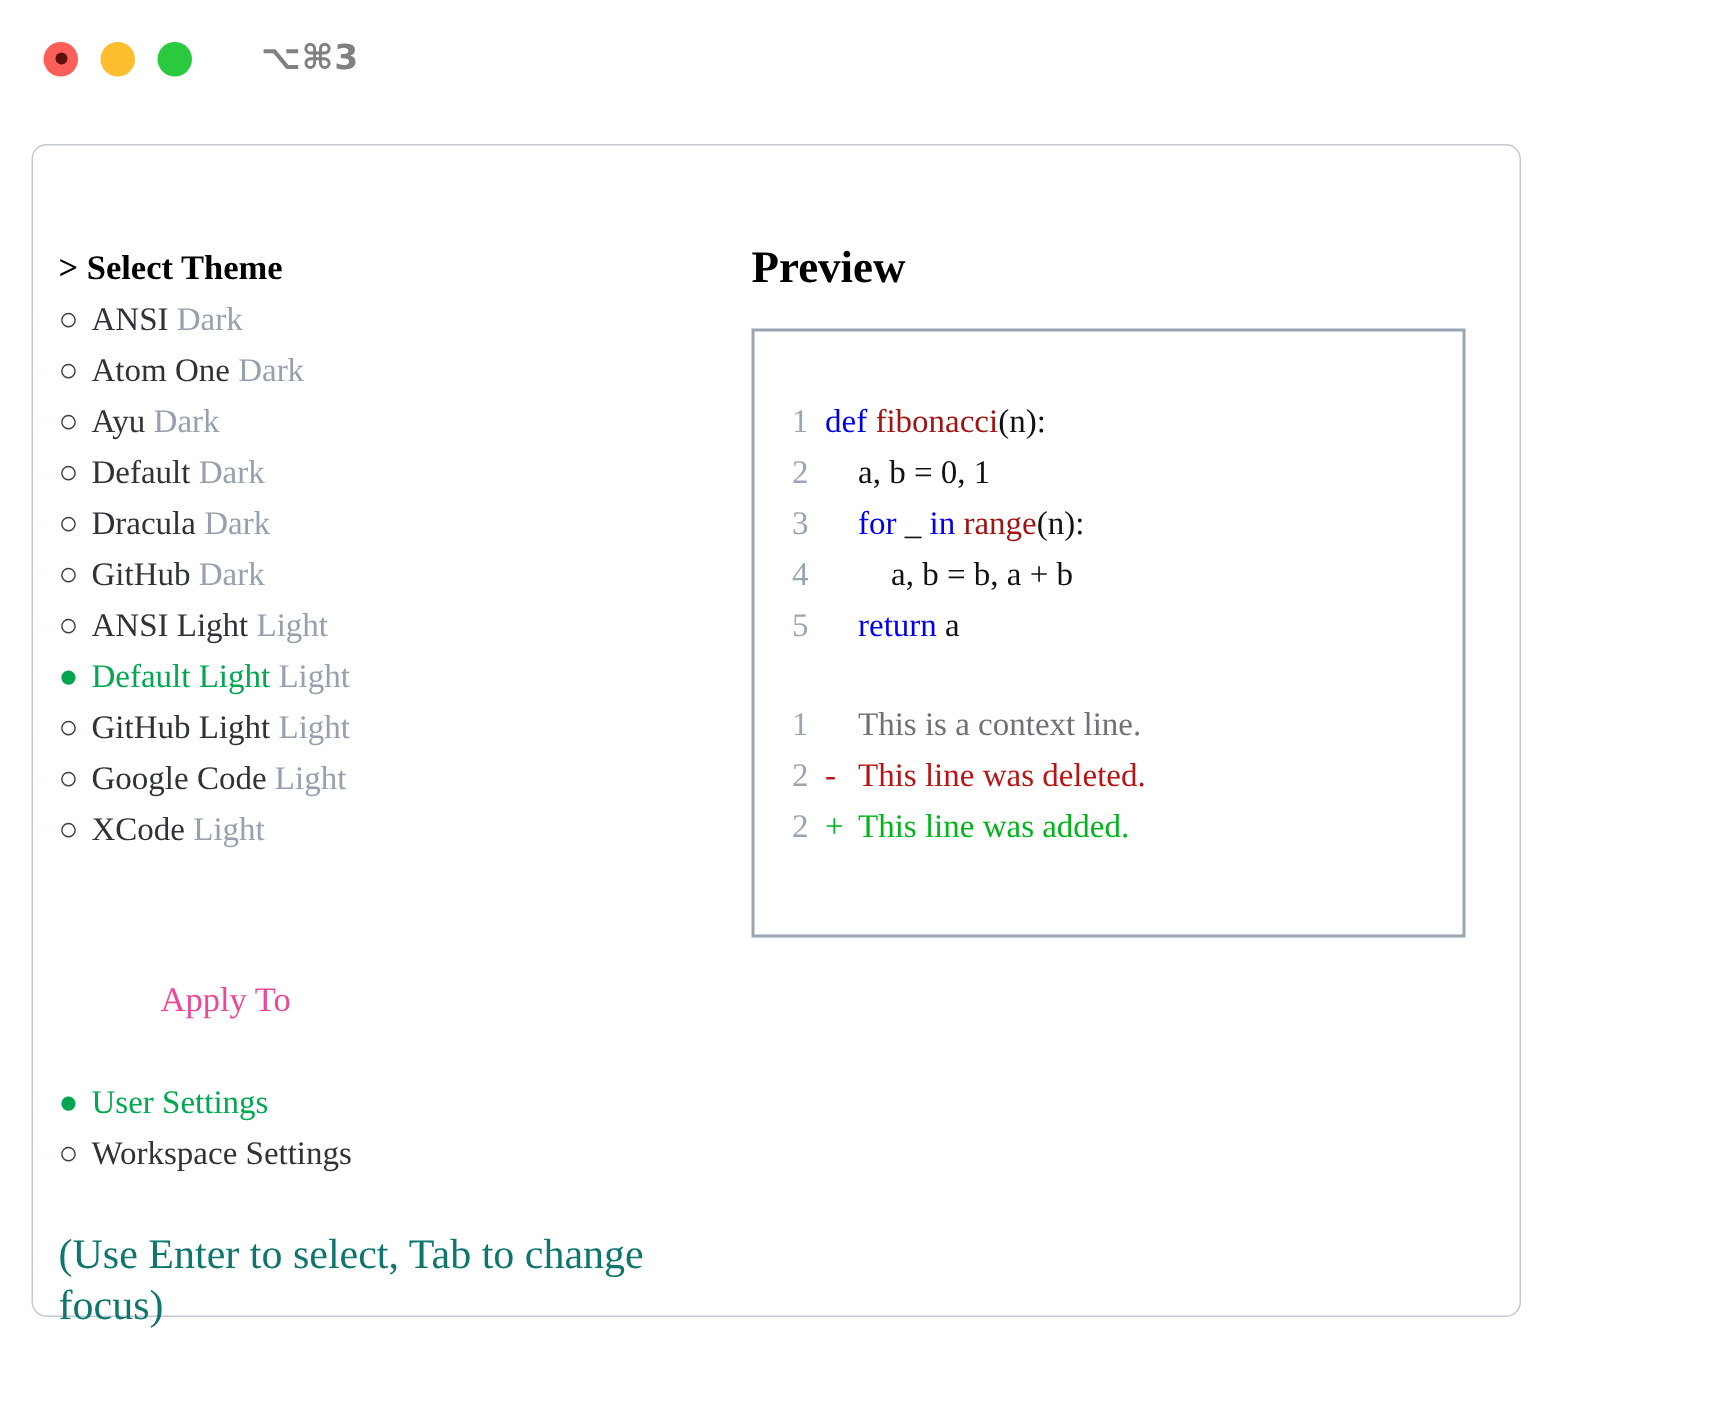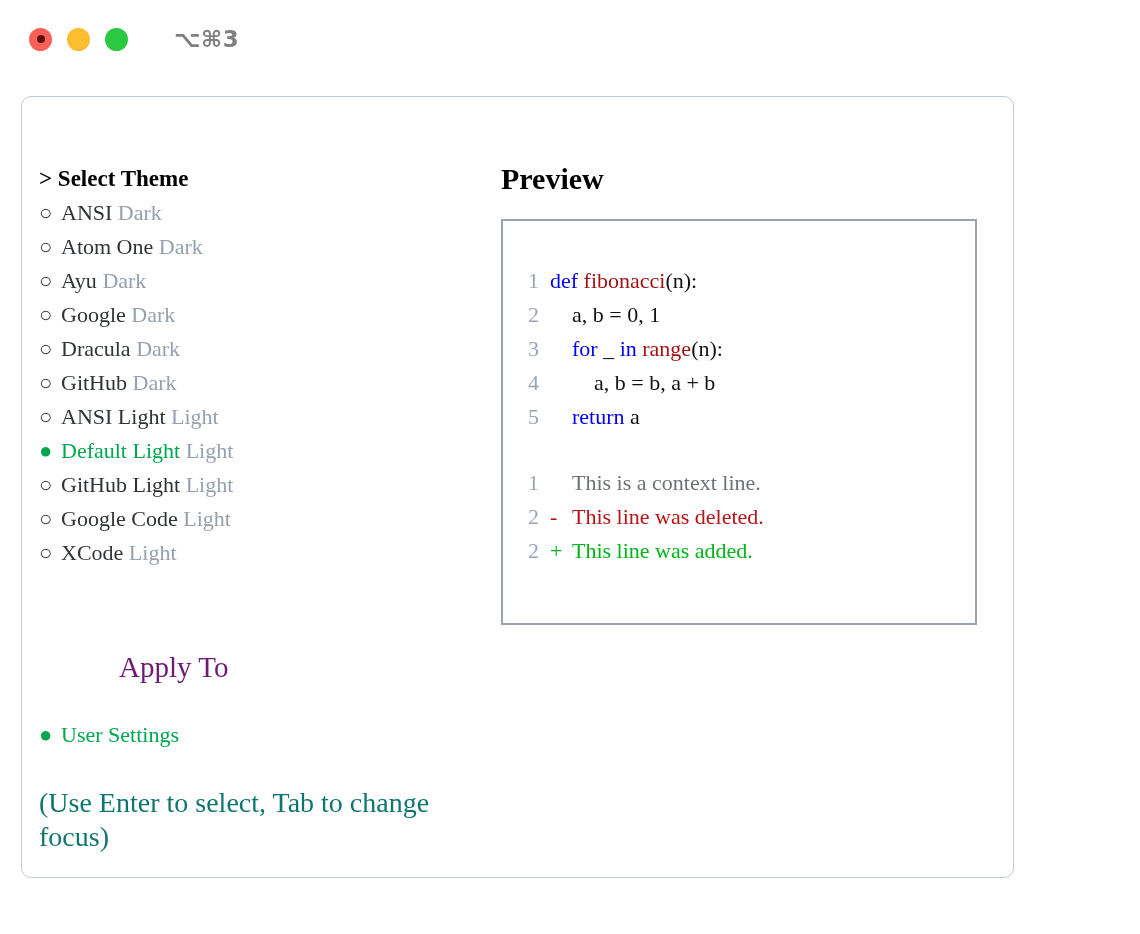--- a/index.html
+++ b/index.html
@@ -98,23 +98,23 @@
     display: inline-block;
     width: 22px;
   }
   .bullet-filled { color: #00a550; }
   .bullet-hollow { color: #3c4146; }
   .opt-name { color: #2f3337; }
   .opt-row.selected .opt-name { color: #00a84f; }
   .opt-kind { color: #97a0ae; margin-top: 20px; }
 
   .apply-head {
-    font-size: 29px;
-    line-height: 34px;
-    color: #701a75;
+    font-size: 23px;
+    line-height: 34px;
+    color: #ec4899;
     white-space: pre;
     margin-top: 46px;
     display: block;
   }
 
   .hint {
     font-size: 28px;
     line-height: 34px;
     color: #0f766e;
     margin-top: 34px;
@@ -188,36 +188,37 @@
 <div class="panel">
   <div class="columns">
 
     <div class="left-col">
       <div class="section-title">&gt; Select Theme</div>
 
       <div id="theme-list">
           <div class="opt-row"><span class="bullet bullet-hollow">○</span><span class="opt-name">ANSI</span><span class="opt-kind"> Dark</span></div>
           <div class="opt-row"><span class="bullet bullet-hollow">○</span><span class="opt-name">Atom One</span><span class="opt-kind"> Dark</span></div>
           <div class="opt-row"><span class="bullet bullet-hollow">○</span><span class="opt-name">Ayu</span><span class="opt-kind"> Dark</span></div>
-          <div class="opt-row"><span class="bullet bullet-hollow">○</span><span class="opt-name">Google</span><span class="opt-kind"> Dark</span></div>
+          <div class="opt-row"><span class="bullet bullet-hollow">○</span><span class="opt-name">Default</span><span class="opt-kind"> Dark</span></div>
           <div class="opt-row"><span class="bullet bullet-hollow">○</span><span class="opt-name">Dracula</span><span class="opt-kind"> Dark</span></div>
           <div class="opt-row"><span class="bullet bullet-hollow">○</span><span class="opt-name">GitHub</span><span class="opt-kind"> Dark</span></div>
           <div class="opt-row"><span class="bullet bullet-hollow">○</span><span class="opt-name">ANSI Light</span><span class="opt-kind"> Light</span></div>
           <div class="opt-row selected"><span class="bullet bullet-filled">●</span><span class="opt-name">Default Light</span><span class="opt-kind"> Light</span></div>
           <div class="opt-row"><span class="bullet bullet-hollow">○</span><span class="opt-name">GitHub Light</span><span class="opt-kind"> Light</span></div>
           <div class="opt-row"><span class="bullet bullet-hollow">○</span><span class="opt-name">Google Code</span><span class="opt-kind"> Light</span></div>
           <div class="opt-row"><span class="bullet bullet-hollow">○</span><span class="opt-name">XCode</span><span class="opt-kind"> Light</span></div>
         </div>
 
       <div class="apply-head">
         <span class="bullet"> </span><span>Apply To</span>
       </div>
 
       <div id="apply-list">
           <div class="opt-row selected"><span class="bullet bullet-filled">●</span><span class="opt-name">User Settings</span></div>
+          <div class="opt-row"><span class="bullet bullet-hollow">○</span><span class="opt-name">Workspace Settings</span></div>
         </div>
 
       <div class="hint">(Use Enter to select, Tab to change focus)</div>
     </div>
 
     <div class="right-col">
       <div class="preview-title">Preview</div>
 
       <div class="preview-box">
         <div class="code" id="code-block"><div><span class="ln">1</span><span class="kw">def </span><span class="fn">fibonacci</span><span class="plain">(n):</span></div><div><span class="ln">2</span><span class="plain">    a, b = 0, 1</span></div><div><span class="ln">3</span><span class="plain">    </span><span class="kw">for</span><span class="plain"> _ </span><span class="kw">in</span><span class="plain"> </span><span class="fn">range</span><span class="plain">(n):</span></div><div><span class="ln">4</span><span class="plain">        a, b = b, a + b</span></div><div><span class="ln">5</span><span class="plain">    </span><span class="kw">return</span><span class="plain"> a</span></div></div>

